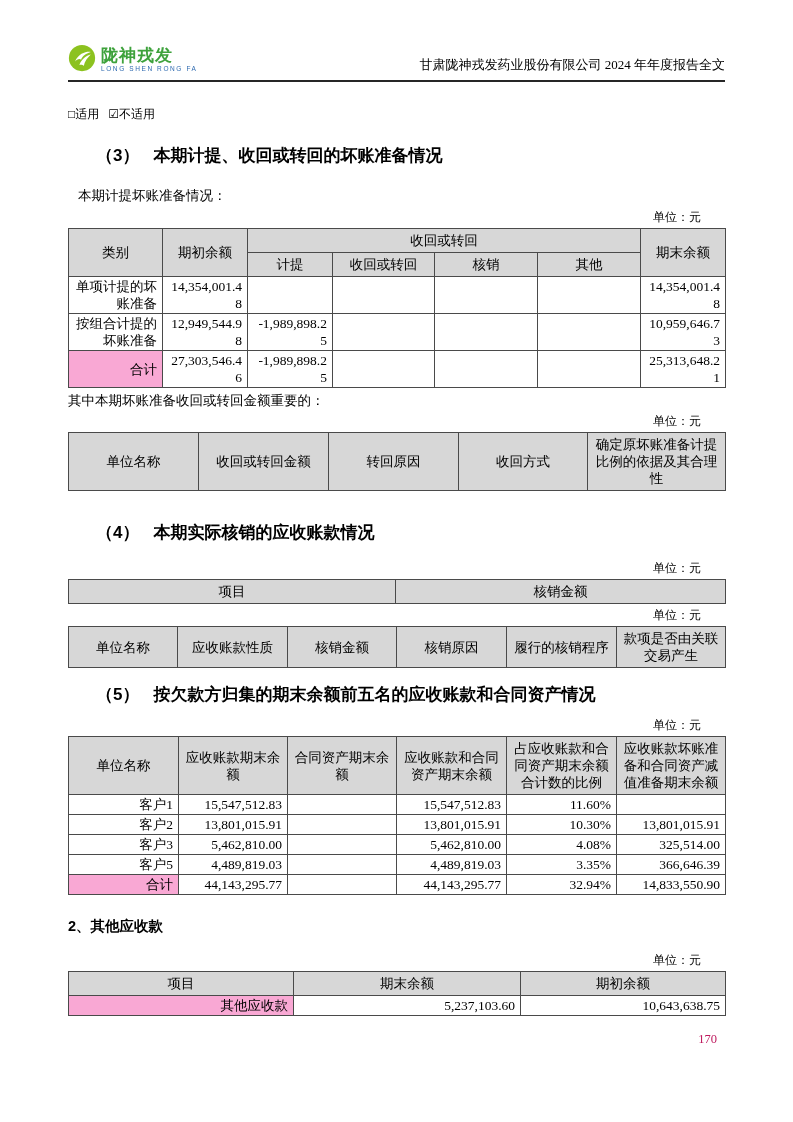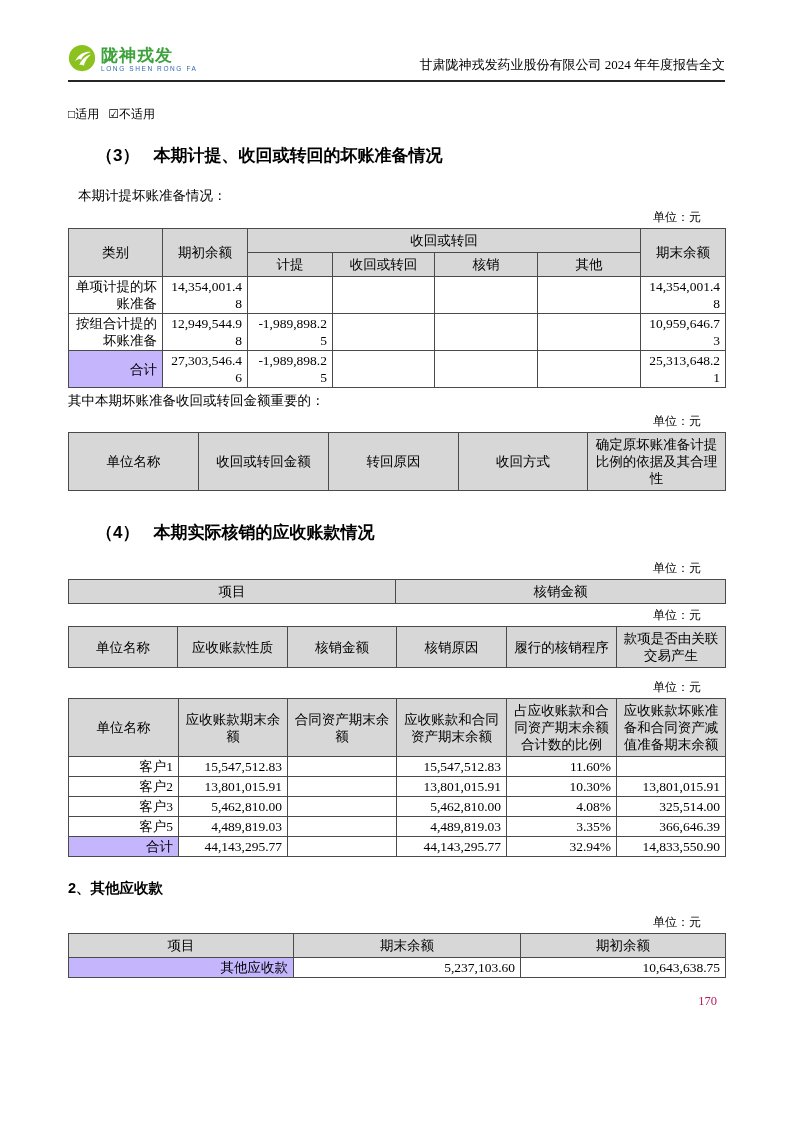--- a/index.html
+++ b/index.html
@@ -43,21 +43,21 @@
   
   table.doc-table { width:657px; border-collapse:collapse; table-layout:fixed; }
   .doc-table th, .doc-table td {
     border:1px solid #4a4a4a; font-size:13.5px; font-weight:normal;
     vertical-align:middle; line-height:1.26;
   }
   .doc-table th { background:#d7d7d7; text-align:center; padding:3px 4px; }
   .doc-table td { padding:1px 5px; }
   td.num { text-align:right; overflow-wrap:break-word; word-wrap:break-word; }
   td.label { text-align:right; overflow-wrap:break-word;margin-top:36px; }
-  .cell-gray { background:#c4b5fd; }
+  .cell-gray { background:#f9a8d4; }
 
   .footer-page { font-size:12.5px; color:#be185d; text-align:right; padding-right:8px; }
 </style>
 </head>
 <body>
 
 <div class="page">
 
   <div class="doc-header">
     <div class="logo">
@@ -198,20 +198,23 @@
       <th>应收账款性质</th>
       <th>核销金额</th>
       <th>核销原因</th>
       <th>履行的核销程序</th>
       <th>款项是否由关联交易产生</th>
     </tr>
   </tbody>
     </table>
 
 
+  <h2 class="sec-title" style="margin-top:15px;">
+    <span class="tnum">（5）</span><span>按欠款方归集的期末余额前五名的应收账款和合同资产情况</span>
+  </h2>
 
   <div class="unit-line" style="margin-top:11px;">单位：元</div>
 
   <table class="doc-table" style="margin-top:2px;">
     <colgroup>
         <col style="width:110px">
         <col style="width:109px">
         <col style="width:109px">
         <col style="width:110px">
         <col style="width:110px">

